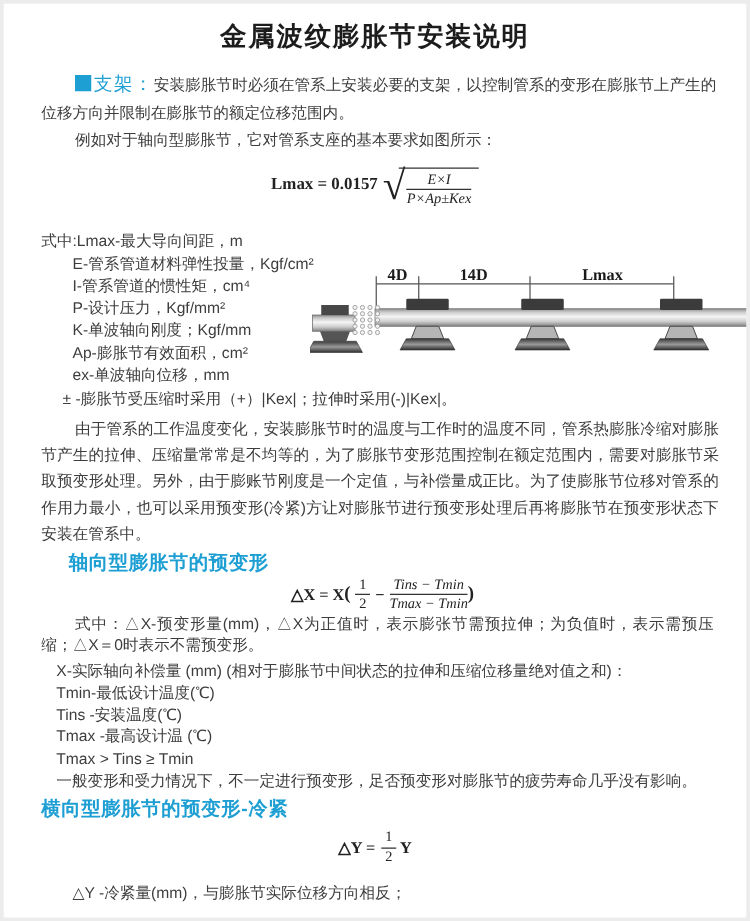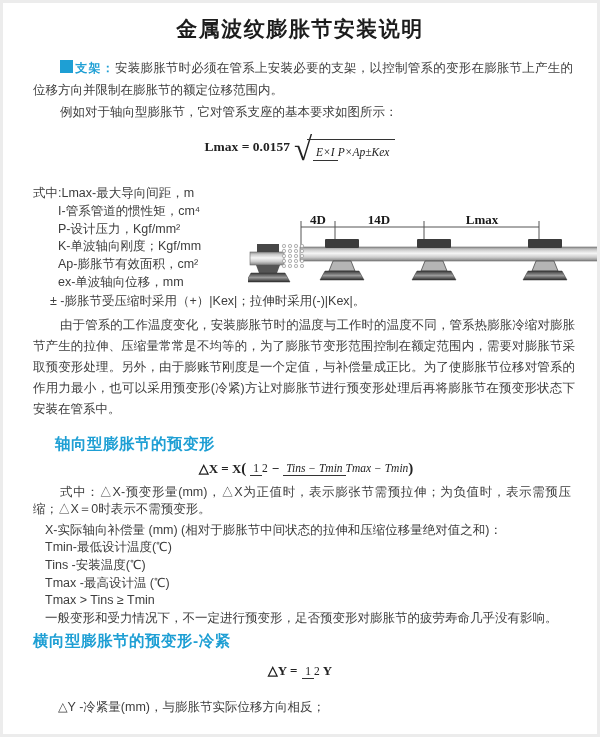--- a/index.html
+++ b/index.html
@@ -15,48 +15,48 @@
   h1{
     margin:12px 0 0 0;text-align:center;font-size:21px;letter-spacing:1.5px;
     color:#1c1c1c;font-weight:bold;
   }
   .blue{color:#1E9FD4;}
   .sq{
     display:inline-block;width:13px;height:13px;background:#1E9FD4;
     margin-right:2px;vertical-align:-1px;
   }
   .sq.small{width:12px;height:12px;}
-  .sec-head{font-size:12px;font-weight:bold;color:#1E9FD4;letter-spacing:1px;}
+  .sec-head{font-size:15px;font-weight:normal;color:#1E9FD4;letter-spacing:1px;}
   .p1{
     margin:14px 24px 0 30px;font-size:12.5px;line-height:22px;
     text-align:justify;text-indent:27px;
   }
   .p-example{margin:0 24px 0 30px;font-size:12.5px;line-height:22px;text-indent:27px;}
   .formula{
     display:flex;justify-content:center;align-items:center;
     font-family:"Liberation Serif",serif;color:#222;
   }
   .f1{height:40px;margin-top:4px;}
   .f-lhs{font-weight:bold;font-size:13.5px;margin-right:4px;text-align:center;}
   .root{display:inline-flex;align-items:center;}
   .rad{font-size:33px;line-height:26px;font-weight:400;margin-right:-5px;transform:translateY(2px);}
   .rooted{border-top:1.4px solid #333;padding:2px 6px 0 6px;transform:translateY(3px);}
   .frac{
-    display:inline-flex;text-align:center;
+    display:inline-flex;flex-direction:column;text-align:center;
     font-size:11.5px;line-height:1.25;font-style:italic;vertical-align:middle;
   }
   .frac .num{border-bottom:1px solid #333;padding:0 3px;}
   .frac.upright{font-style:normal;}
   .defs-wrap{position:relative;margin:18px 0 0 30px;font-size:12.5px;}
   .def-line{line-height:17.8px;padding-left:25px;white-space:nowrap;}
   .def-line.first{padding-left:0;}
   .note-line{line-height:19px;padding-left:17px;white-space:nowrap;}
   .diagram{position:absolute;left:215px;top:28px;}
   .p2{
-    margin:4px 22px 15px 30px;font-size:12.5px;line-height:21px;
+    margin:4px 22px 4px 30px;font-size:12.5px;line-height:21px;
     text-align:justify;text-indent:27px;
   }
   h2.sec2{margin:4px 30px 0 30px;font-size:17px;line-height:22px;font-weight:bold;}
   h3.sub{margin:0 0 0 52px;font-size:15.5px;line-height:17px;font-weight:bold;letter-spacing:0.5px;}
   h3.sub.left{margin-left:30px;margin-top:5px;line-height:18px;}
   .f2{height:30px;margin-top:2px;font-size:13px;padding-left:12px;}
   .f2 .paren{font-size:15px;}
   .f-bold{font-weight:bold;font-size:13px;}
   .f2 .gap{width:4px;}
   .p3{
@@ -88,20 +88,21 @@
         <span class="frac">
           <span class="num">E×I</span>
           <span class="den">P×Ap±Kex</span>
         </span>
       </span>
     </span>
   </div>
 
   <div class="defs-wrap">
     <div class="def-line first">式中:Lmax-最大导向间距，m</div>
+    <div class="def-line">E-管系管道材料弹性投量，Kgf/cm²</div>
     <div class="def-line">I-管系管道的惯性矩，cm⁴</div>
     <div class="def-line">P-设计压力，Kgf/mm²</div>
     <div class="def-line">K-单波轴向刚度；Kgf/mm</div>
     <div class="def-line">Ap-膨胀节有效面积，cm²</div>
     <div class="def-line">ex-单波轴向位移，mm</div>
     <div class="note-line">± -膨胀节受压缩时采用（+）|Kex|；拉伸时采用(-)|Kex|。</div>
 
     <svg class="diagram" width="355" height="92" viewBox="0 0 355 92">
       <defs>
         <linearGradient id="pipeGrad" x1="0" y1="0" x2="0" y2="1">

